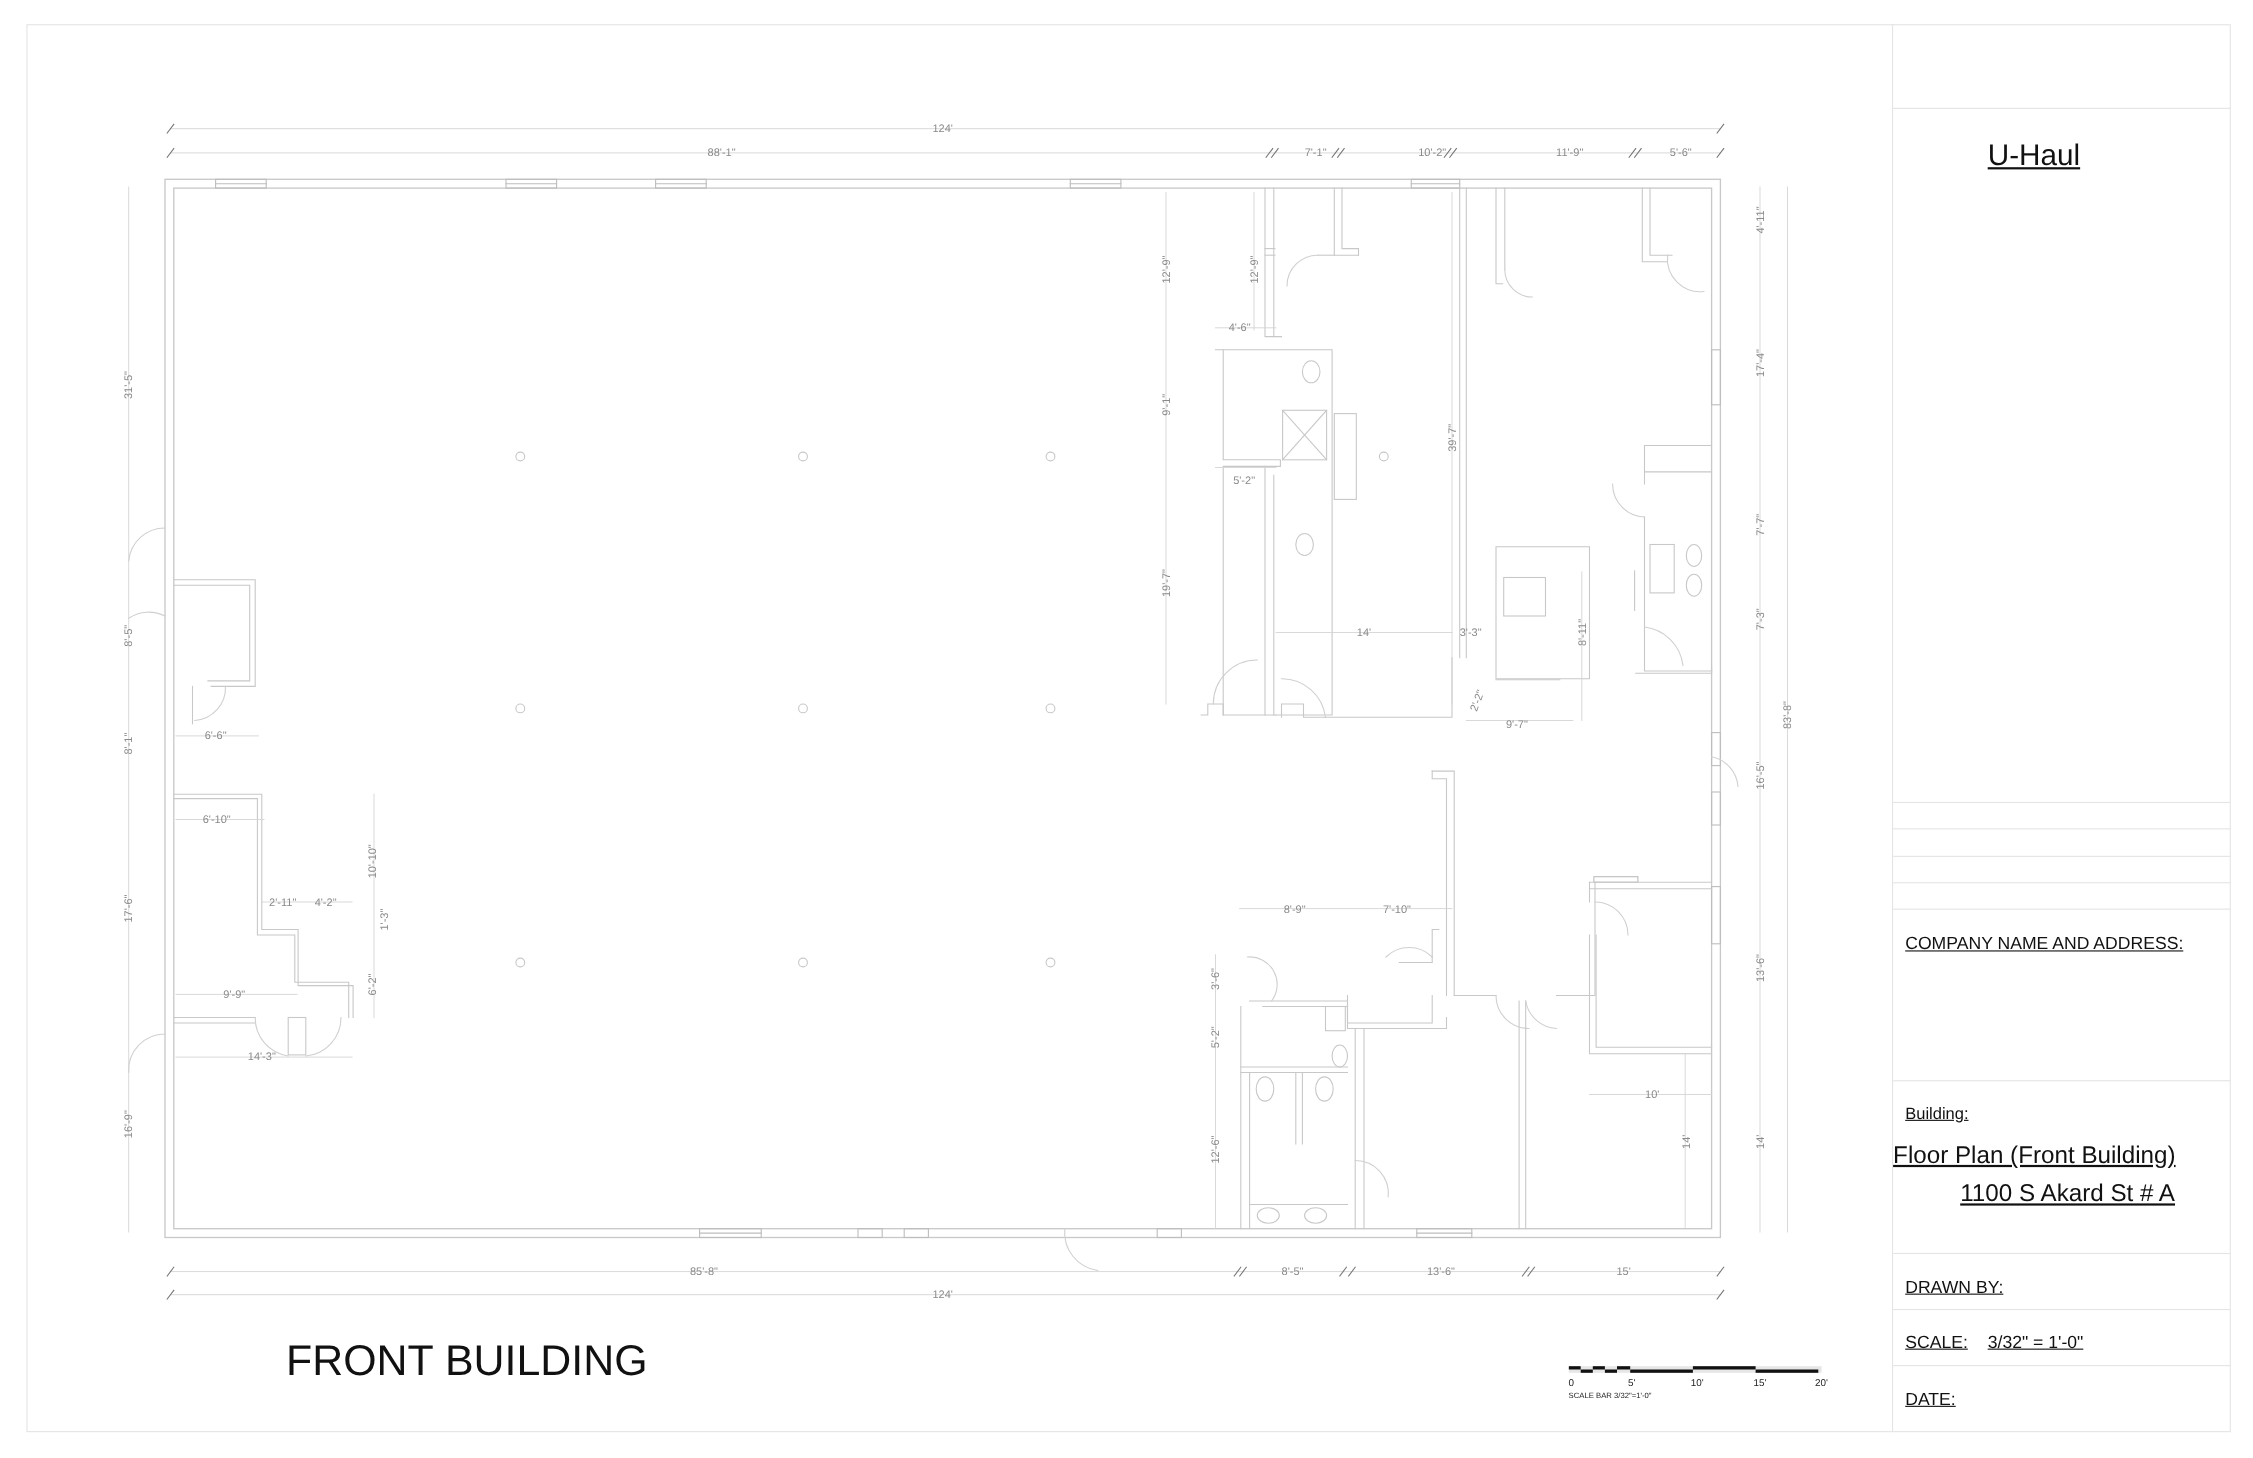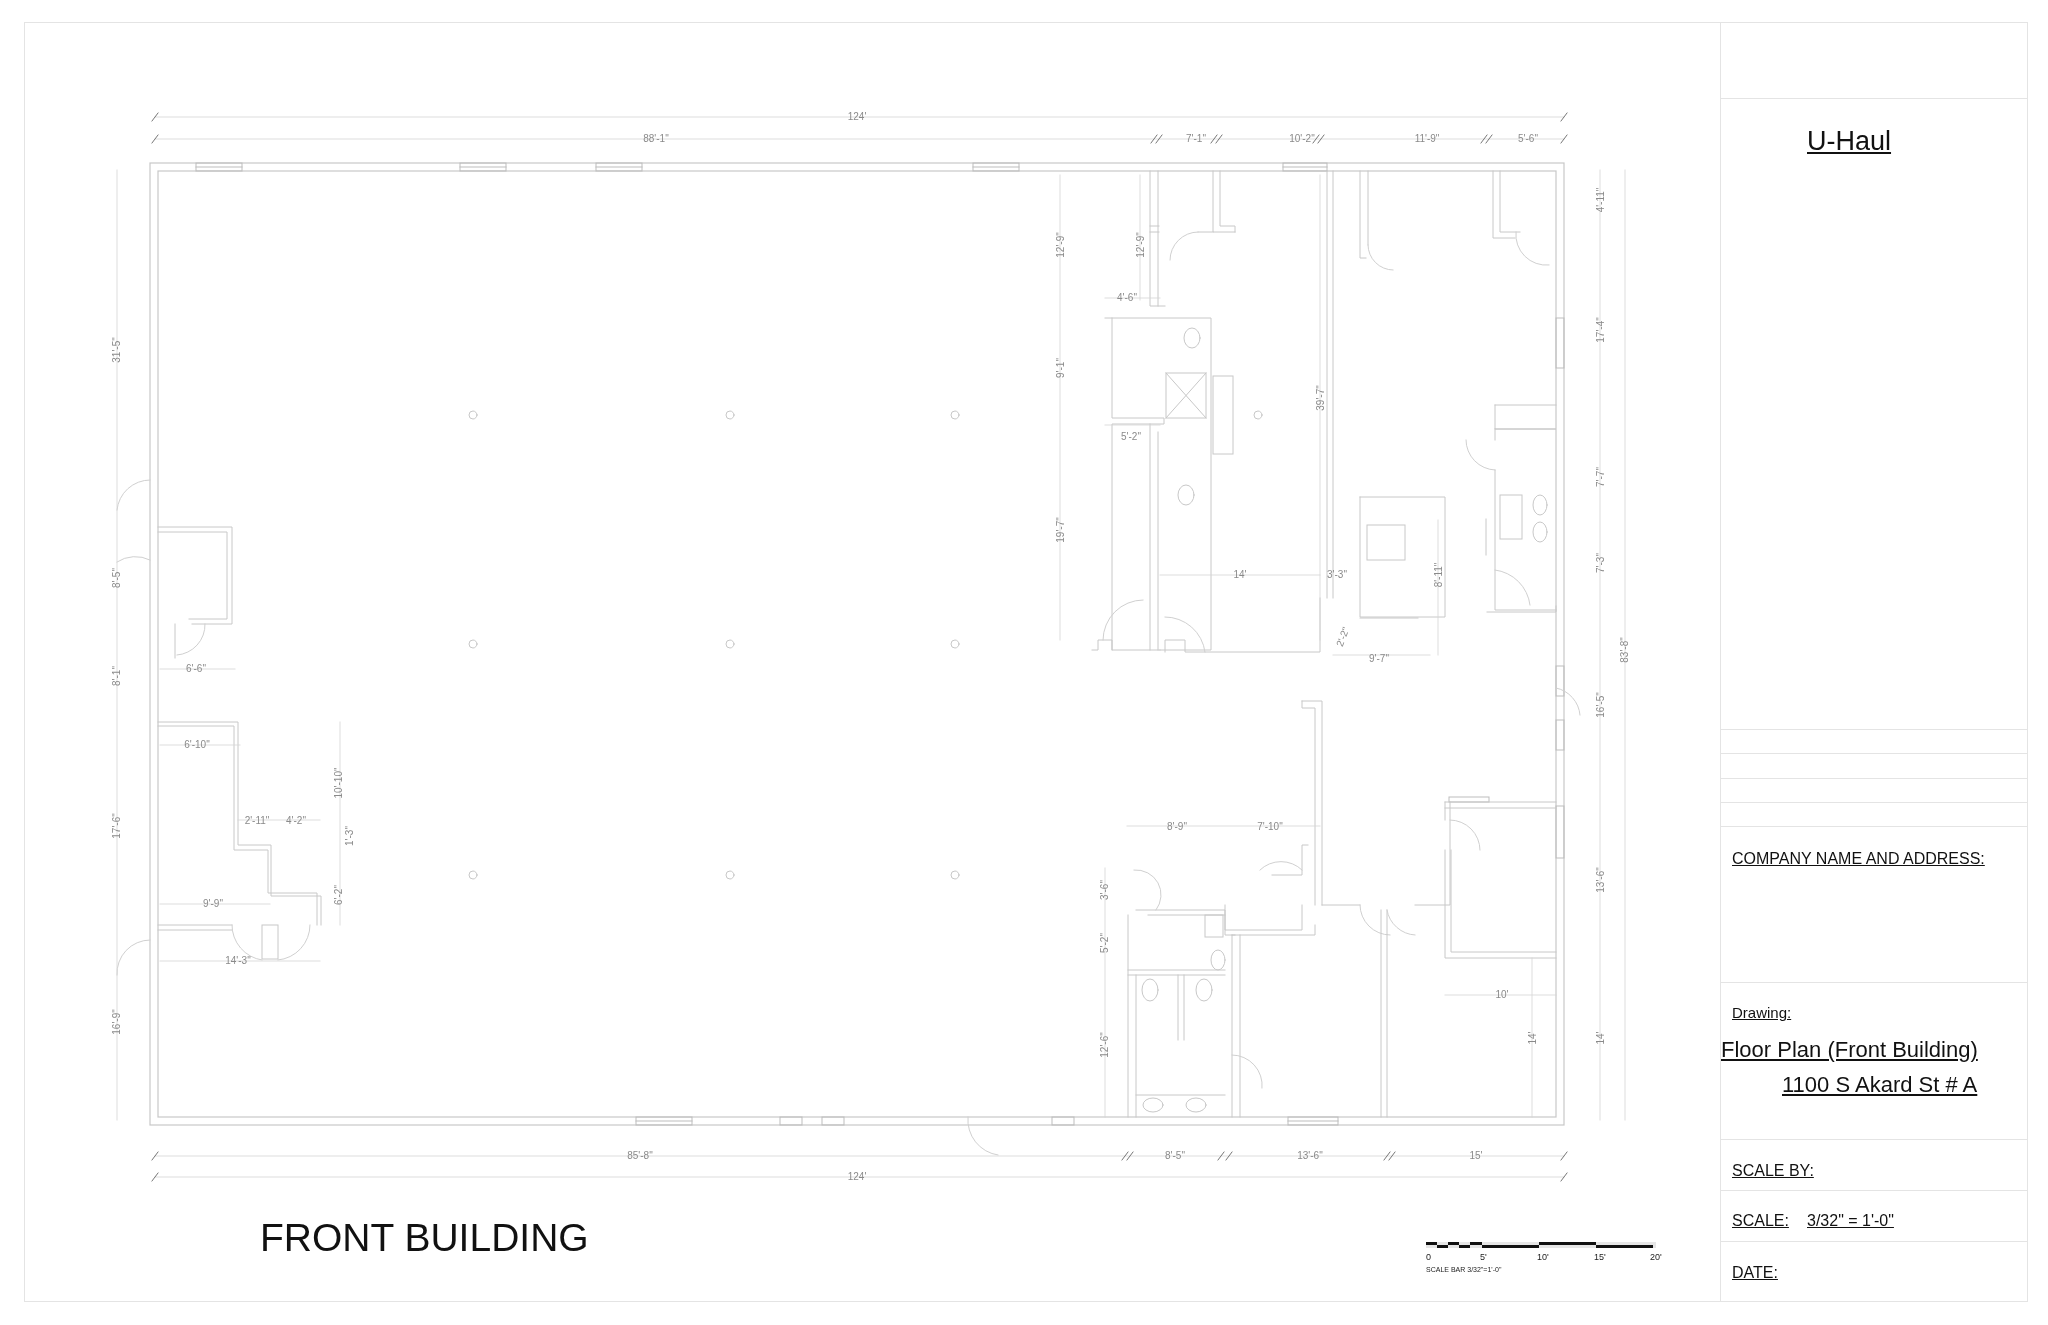--- a/index.html
+++ b/index.html
@@ -313,23 +313,23 @@
 <div class="tb">
   <div class="row" style="top:76px;"></div>
   <div class="txt company-name">U-Haul</div>
   <div class="row" style="top:707px;"></div>
   <div class="row" style="top:731px;"></div>
   <div class="row" style="top:756px;"></div>
   <div class="row" style="top:780px;"></div>
   <div class="row" style="top:804px;"></div>
   <div class="txt lbl" style="top:828px;">COMPANY NAME AND ADDRESS:</div>
   <div class="row" style="top:960px;"></div>
-  <div class="txt lbl" style="top:982px;font-size:15px;">Drawing:</div>
+  <div class="txt lbl" style="top:982px;font-size:15px;">Building:</div>
   <div class="txt drawing-title" style="top:1015px;">Floor Plan (Front Building)</div>
   <div class="txt drawing-addr" style="top:1050px;">1100 S Akard St # A</div>
   <div class="row" style="top:1117px;"></div>
-  <div class="txt lbl" style="top:1140px;">SCALE BY:</div>
+  <div class="txt lbl" style="top:1140px;">DRAWN BY:</div>
   <div class="row" style="top:1168px;"></div>
   <div class="txt lbl" style="top:1190px;">SCALE:</div>
   <div class="txt lbl" style="top:1190px;left:86px;">3/32" = 1'-0"</div>
   <div class="row" style="top:1219px;"></div>
   <div class="txt lbl" style="top:1242px;">DATE:</div>
 </div>
 
 </body></html>

